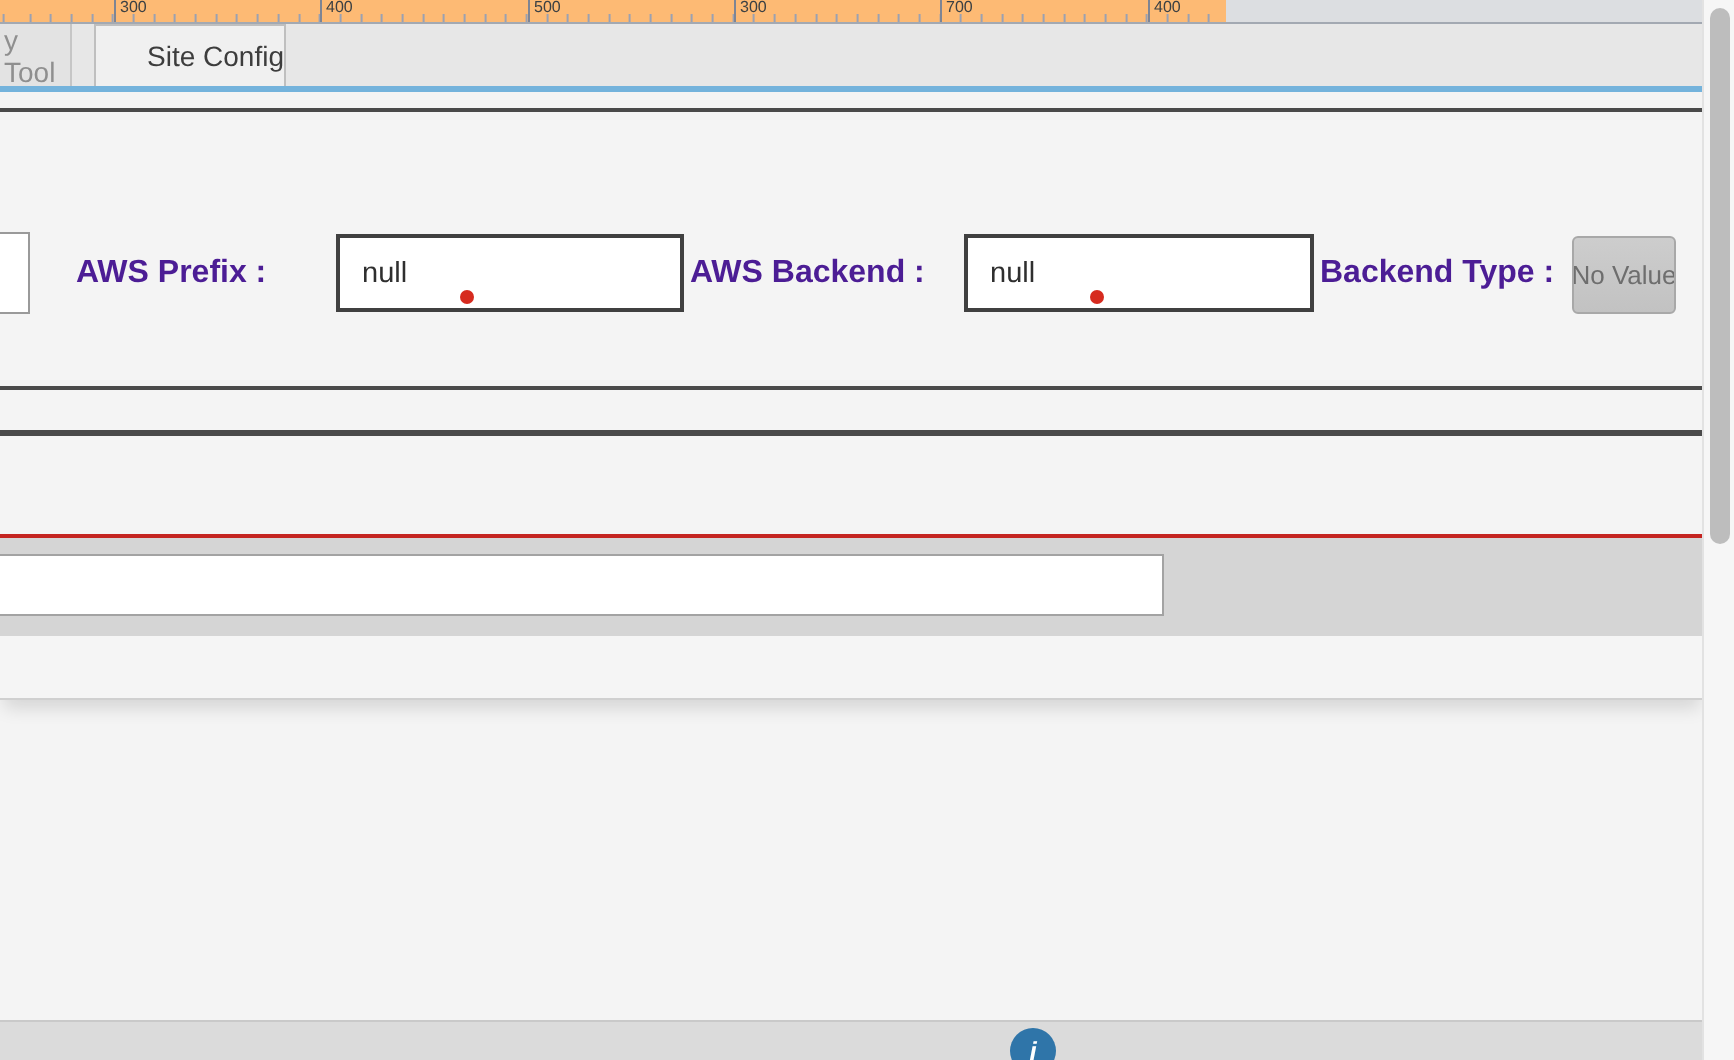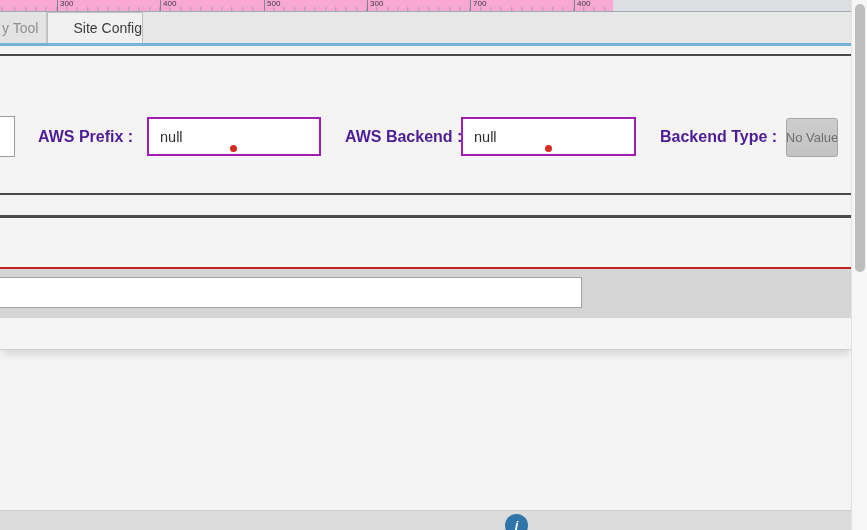--- a/index.html
+++ b/index.html
@@ -3,46 +3,46 @@
 <meta charset="utf-8">
 <style>
   html,body{margin:0;padding:0;}
   body{
     width:867px;height:530px;position:relative;overflow:hidden;
     background:#f4f4f4;
     font-family:"Liberation Sans", sans-serif;
   }
   
   .ruler{position:absolute;left:0;top:0;width:867px;height:11px;background:#dcdee1;border-bottom:1px solid #a3a9b2;}
-  .ruler-ticks{position:absolute;left:0;top:0;width:613px;height:11px;background:#f9a8d4;}
+  .ruler-ticks{position:absolute;left:0;top:0;width:613px;height:11px;background:#fdba74;}
   .ruler-minor{position:absolute;left:0;bottom:0;width:613px;height:4px;
     background:repeating-linear-gradient(to right,transparent 0px,transparent 9.34px,#9aa1b2 9.34px,#9aa1b2 10.34px);
     background-position:5.3px 0;}
   .ruler-mark{position:absolute;top:0;height:11px;border-left:1px solid #7e8594;}
   .ruler-mark span{position:absolute;left:2px;top:-1px;font-size:8px;color:#3c4043;line-height:10px;white-space:nowrap;}
   
   .tabbar{position:absolute;left:0;top:12px;width:852px;height:31px;background:#e7e7e7;}
   .tab{position:absolute;top:0;height:31px;display:flex;align-items:center;font-size:14px;box-sizing:border-box;}
-  .tab-inactive{left:0;width:47px;color:#8f8f8f;padding-left:2px;background:#e3e3e3;border-right:1px solid #c6c6c6;}
+  .tab-inactive{left:0;width:36px;color:#8f8f8f;padding-left:2px;background:#e3e3e3;border-right:1px solid #c6c6c6;}
   .tab-active{left:47px;width:96px;color:#3d3d3d;background:#f0f0f0;border:1px solid #bfbfbf;border-bottom:none;justify-content:flex-end;}
   .tab-underline{position:absolute;left:0;top:43px;width:852px;height:3px;background:#74b3dc;}
   
   .divider{position:absolute;left:0;width:852px;background:#4a4a4a;}
   .divider.d1{top:54px;height:2px;}
   .divider.d2{top:193px;height:2px;}
   .divider.d3{top:215px;height:3px;}
   .red-line{position:absolute;left:0;top:267px;width:852px;height:2px;background:#c42420;}
   
   .cropped-input{position:absolute;left:-12px;top:116px;width:27px;height:41px;background:#ffffff;border:1px solid #9a9a9a;box-sizing:border-box;}
   .field-label{position:absolute;top:128px;font-size:16px;font-weight:700;color:#4c1d95;white-space:nowrap;}
   .lbl1{left:38px;}
   .lbl2{left:345px;}
   .lbl3{left:660px;}
-  .err-input{position:absolute;top:117px;height:39px;background:#fff;border:2px solid #a21caf;box-sizing:border-box;
-    font-family:"Liberation Sans", sans-serif;font-size:14.5px;color:#2f2f2f;padding:0 0 0 11px;outline:none;}
+  .err-input{position:absolute;top:117px;height:39px;background:#fff;border:2px solid #404040;box-sizing:border-box;
+    font-family:"Liberation Sans", sans-serif;font-size:14.5px;color:#2f2f2f;padding:0 0 0 11px;outline:none;margin-left:21px;}
   .inp1{left:147px;width:174px;}
   .inp2{left:461px;width:175px;}
   .err-dot{position:absolute;top:145px;width:7px;height:7px;border-radius:50%;background:#d62b1f;}
   .dot1{left:230px;}
   .dot2{left:545px;}
   .novalue{position:absolute;left:786px;top:118px;width:52px;height:39px;box-sizing:border-box;
     background:linear-gradient(#cdcdcd,#c2c2c2);border:1px solid #a8a8a8;border-radius:3px;
     color:#6e6e6e;font-size:13px;display:flex;align-items:center;justify-content:center;white-space:nowrap;overflow:hidden;}
   
   .gray-band{position:absolute;left:0;top:269px;width:852px;height:49px;background:#d5d5d5;}

